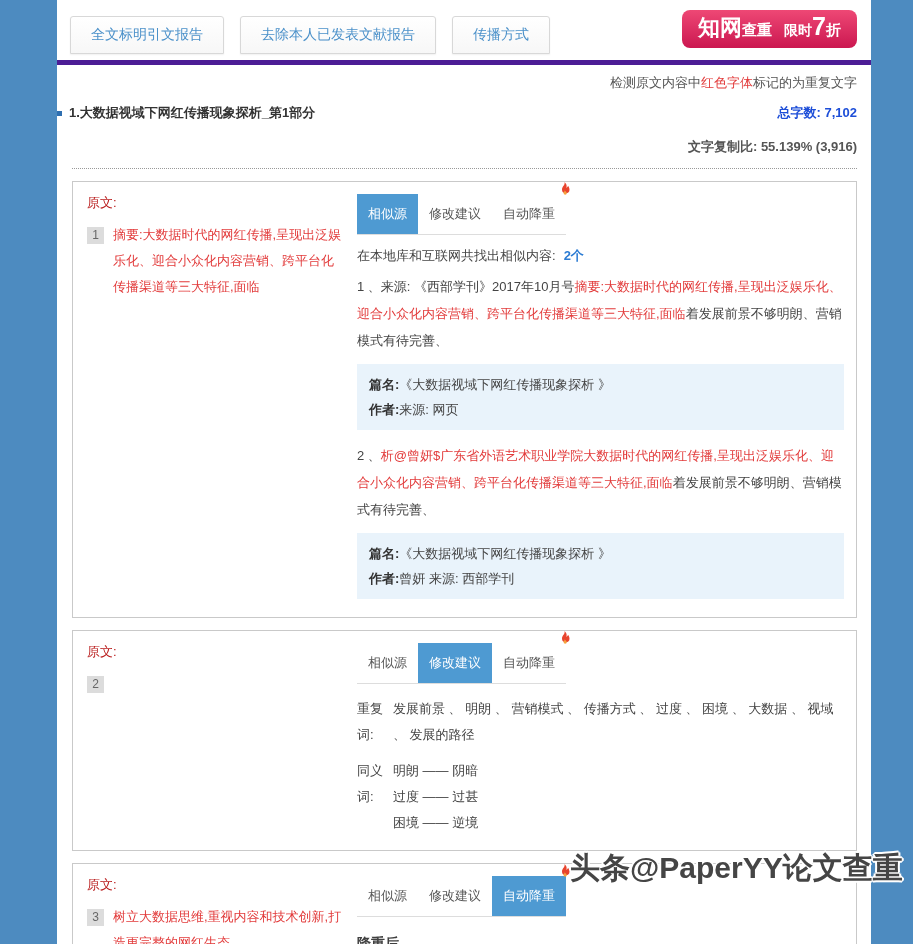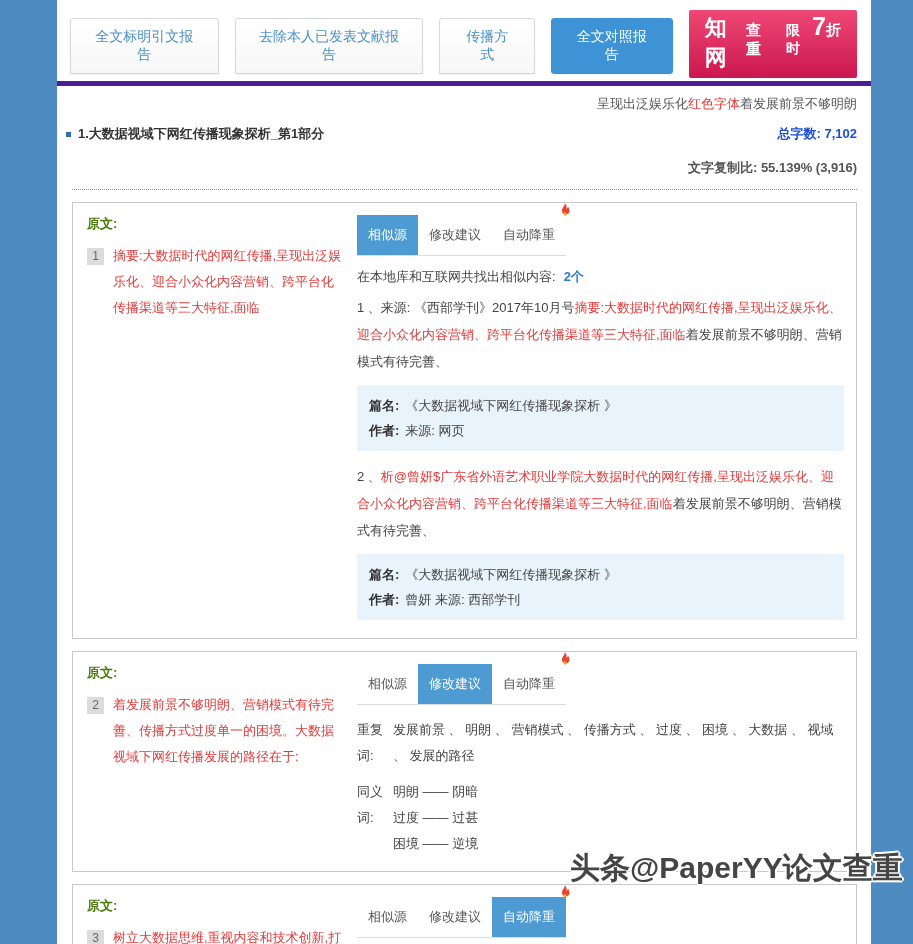--- a/index.html
+++ b/index.html
@@ -17,58 +17,58 @@
     background:linear-gradient(#ffffff,#f7f7f7);
     border:1px solid #d8d8d8;border-radius:3px 3px 0 0;
     color:#4a90c9;font-size:14px;padding:9px 20px;margin-right:16px;
     cursor:pointer;box-shadow:0 1px 2px rgba(0,0,0,.06);
     font-family:inherit;
   }
   .rtab.active{background:#3e93d6;border-color:#3e93d6;color:#fff;border-radius:3px;}
   .promo{
     margin-left:auto;display:flex;align-items:baseline;
     background:linear-gradient(180deg,#ee4875 0%,#cb1750 100%);
-    color:#fff;padding:3px 16px 5px;border-radius:2px;cursor:pointer;
-    margin-bottom:3px;
+    color:#fff;padding:3px 16px 5px;border-radius:8px;cursor:pointer;
+    margin-bottom:12px;
   }
   .p-brand{font-size:22px;font-weight:bold;}
   .p-brand2{font-size:15px;font-weight:bold;margin-right:12px;}
   .p-limit{font-size:14px;font-weight:bold;}
   .p-seven{font-size:25px;font-weight:bold;line-height:1;}
   .p-zhe{font-size:15px;font-weight:bold;}
 
   
   .notice{text-align:right;padding:9px 14px 0 0;font-size:13px;color:#555;}
   .red{color:#e23a3a;margin-top:12px;}
-  .title-row{display:flex;align-items:flex-start;justify-content:space-between;padding:12px 14px 0 9px;}
+  .title-row{display:flex;align-items:flex-start;justify-content:space-between;padding:12px 14px 0 0;}
   .doc-title{font-size:13px;font-weight:bold;color:#333;display:flex;align-items:center;}
   .bullet{width:5px;height:5px;background:#2f6fb0;display:inline-block;margin:0 7px 0 0;}
   .total-words{font-size:13px;color:#1d4ed8;font-weight:bold;}
   .ratio-row{padding:16px 14px 10px 29px;font-size:13px;font-weight:bold;color:#555;text-align:right;}
   .dotted{margin:2px 14px 12px 15px;border-bottom:1px dotted #999;height:0;}
 
   
   .section{margin:0 14px 12px 15px;border:1px solid #c9c9c9;padding:12px 12px 14px 14px;display:flex;box-sizing:border-box;}
   .sec-left{width:256px;flex:none;}
-  .orig-label{font-size:13px;font-weight:bold;color:#4d7c0f;margin-bottom:10px;}
+  .orig-label{font-size:13px;font-weight:normal;color:#b91c1c;margin-bottom:10px;}
   .orig-item{display:flex;}
   .num-badge{width:17px;height:17px;line-height:17px;background:#dcdcdc;color:#666;font-size:12px;text-align:center;flex:none;margin:5px 9px 0 0;}
   .orig-text{color:#e23a3a;font-size:13px;line-height:26px;flex:1;}
   .sec-right{flex:1;margin-left:14px;position:relative;min-width:0;}
 
   .tabs{display:inline-flex;border-bottom:1px solid #ddd;position:relative;}
   .tab{padding:11px 11px;font-size:13px;color:#555;cursor:pointer;white-space:nowrap;}
   .tab.active{background:#4e9ad2;color:#fff;}
   .flame{position:absolute;right:-6px;top:-13px;line-height:0;}
 
   .found{margin:12px 0 8px;font-size:13px;color:#444;}
   .found b{color:#2b7bd3;margin-left:8px;font-size:13px;}
   .src-para{font-size:13px;line-height:27px;color:#444;margin:2px 0 8px;}
   .infobox{background:#e9f3fb;padding:8px 12px;margin:10px 0 12px;font-size:13px;line-height:25px;color:#444;}
-  .infobox b{color:#333;margin-right:6px;}
+  .infobox b{color:#333;}
 
   .word-row{display:flex;font-size:13px;color:#444;margin-top:12px;}
   .wlabel{width:36px;flex:none;line-height:26px;}
   .wcontent{flex:1;line-height:26px;}
 
   .after-label{font-size:14px;font-weight:bold;color:#404040;margin:18px 0 0;}
   .reduced{font-size:13px;color:#444;line-height:27px;margin:14px 0 0;}
 
   
   .watermark{
@@ -80,32 +80,31 @@
 </style>
 </head>
 <body>
 
 <div class="page">
 
   <div class="topbar">
     <button class="rtab">全文标明引文报告</button>
     <button class="rtab">去除本人已发表文献报告</button>
     <button class="rtab">传播方式</button>
-    <button class="rtab active">全文对照报告</button>
     <div class="promo">
       <span class="p-brand">知网</span>
       <span class="p-brand2">查重</span>
       <span class="p-limit">限时</span>
       <span class="p-seven">7</span>
       <span class="p-zhe">折</span>
     </div>
   </div>
 
   <div class="notice">
-    <span>呈现出泛娱乐化</span><span class="red">红色字体</span><span>着发展前景不够明朗</span>
+    <span>检测原文内容中</span><span class="red">红色字体</span><span>标记的为重复文字</span>
   </div>
 
   <div class="title-row">
     <div class="doc-title">
       <span class="bullet"></span>
       <span>1.大数据视域下网红传播现象探析_第1部分</span>
     </div>
     <div class="total-words">
       <span>总字数:</span>
       <b>7,102</b>
@@ -154,21 +153,20 @@
         <div><b>作者:</b><span>曾妍 来源: 西部学刊</span></div>
       </div>
     </div>
   </div>
 
   <div class="section">
     <div class="sec-left">
       <div class="orig-label">原文:</div>
       <div class="orig-item">
         <span class="num-badge">2</span>
-        <span class="orig-text">着发展前景不够明朗、营销模式有待完善、传播方式过度单一的困境。大数据视域下网红传播发展的路径在于:</span>
       </div>
     </div>
     <div class="sec-right">
       <div class="tabs">
         <div class="tab">相似源</div>
         <div class="tab active">修改建议</div>
         <div class="tab">自动降重</div>
         <span class="flame"><svg width="15" height="17" viewBox="0 0 24 26">
               <path d="M12 1c1.5 5-4 7-4 12a6 6 0 0012 0c0-2.5-1.2-4.2-2.4-6-.4 1.8-1.2 2.6-2.6 3.2C16.5 6.5 14.5 3.5 12 1z" fill="#e8442e"></path>
               <path d="M12 14c.8 2-1.5 2.6-1.5 4.6a2.6 2.6 0 005.2 0c0-1.8-2.2-2.6-3.7-4.6z" fill="#f6a13c"></path>

